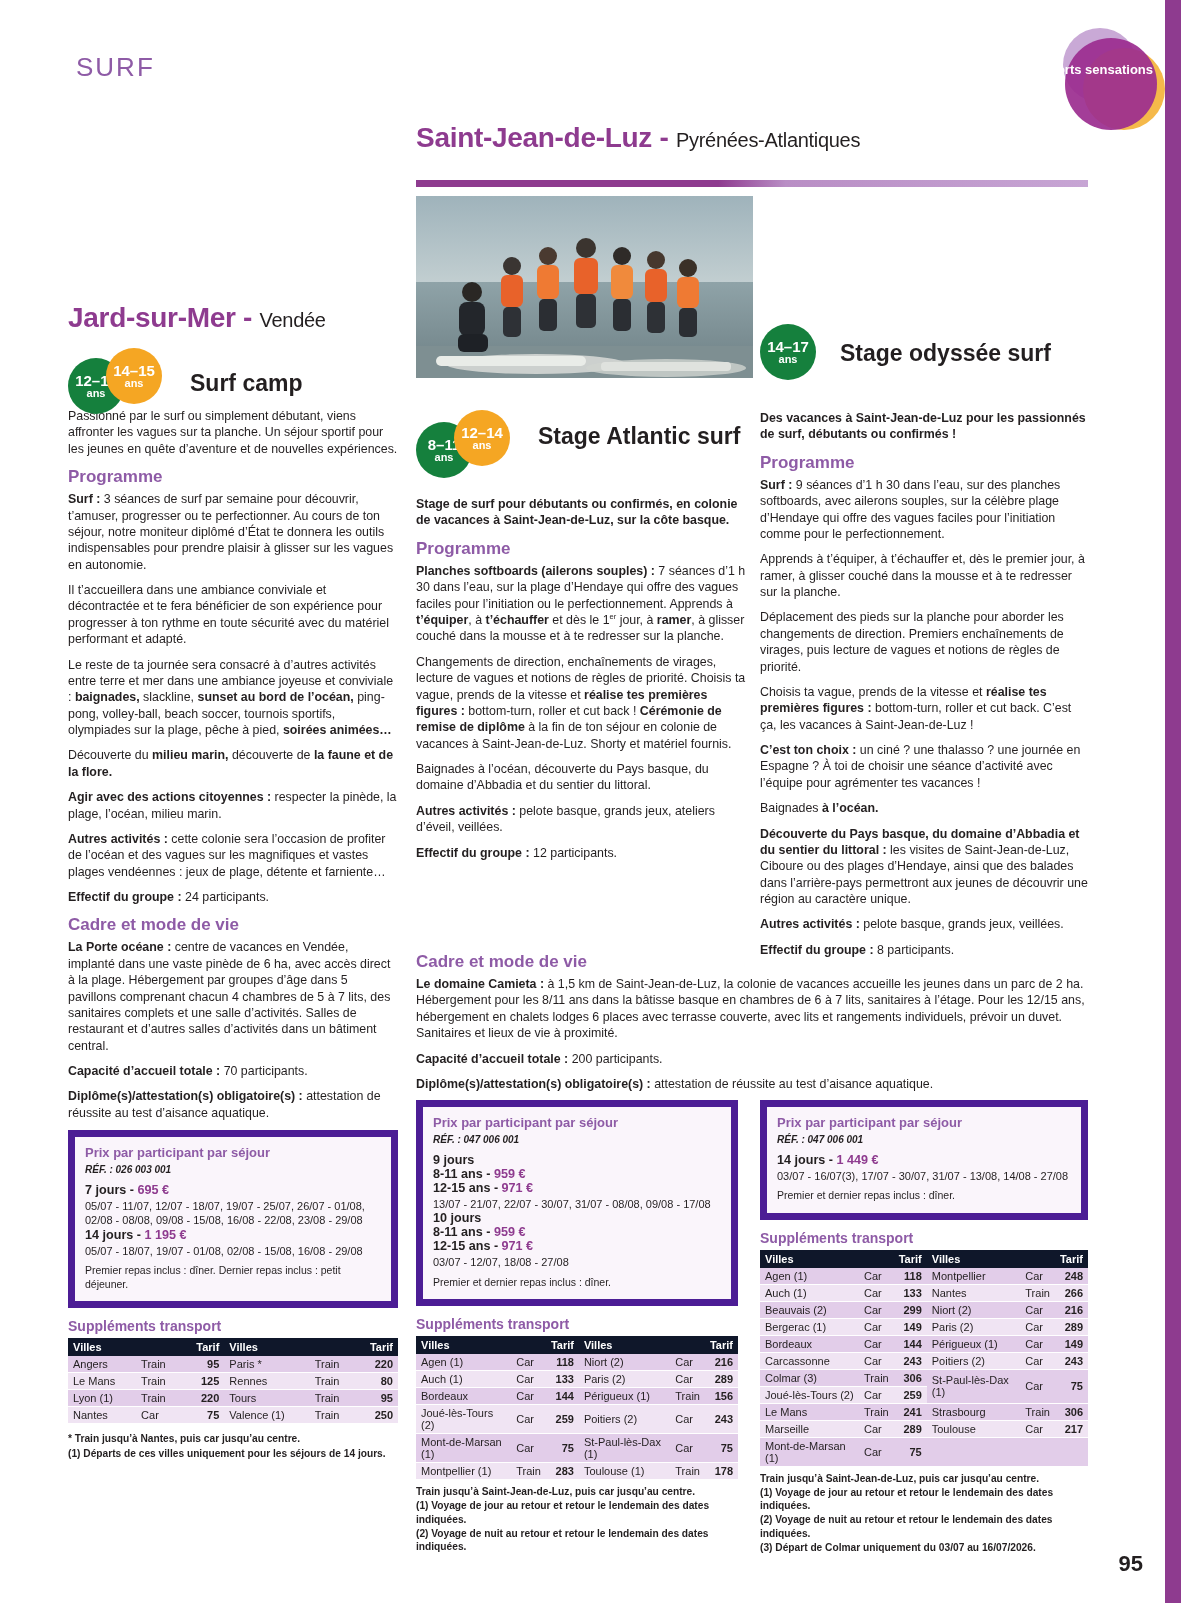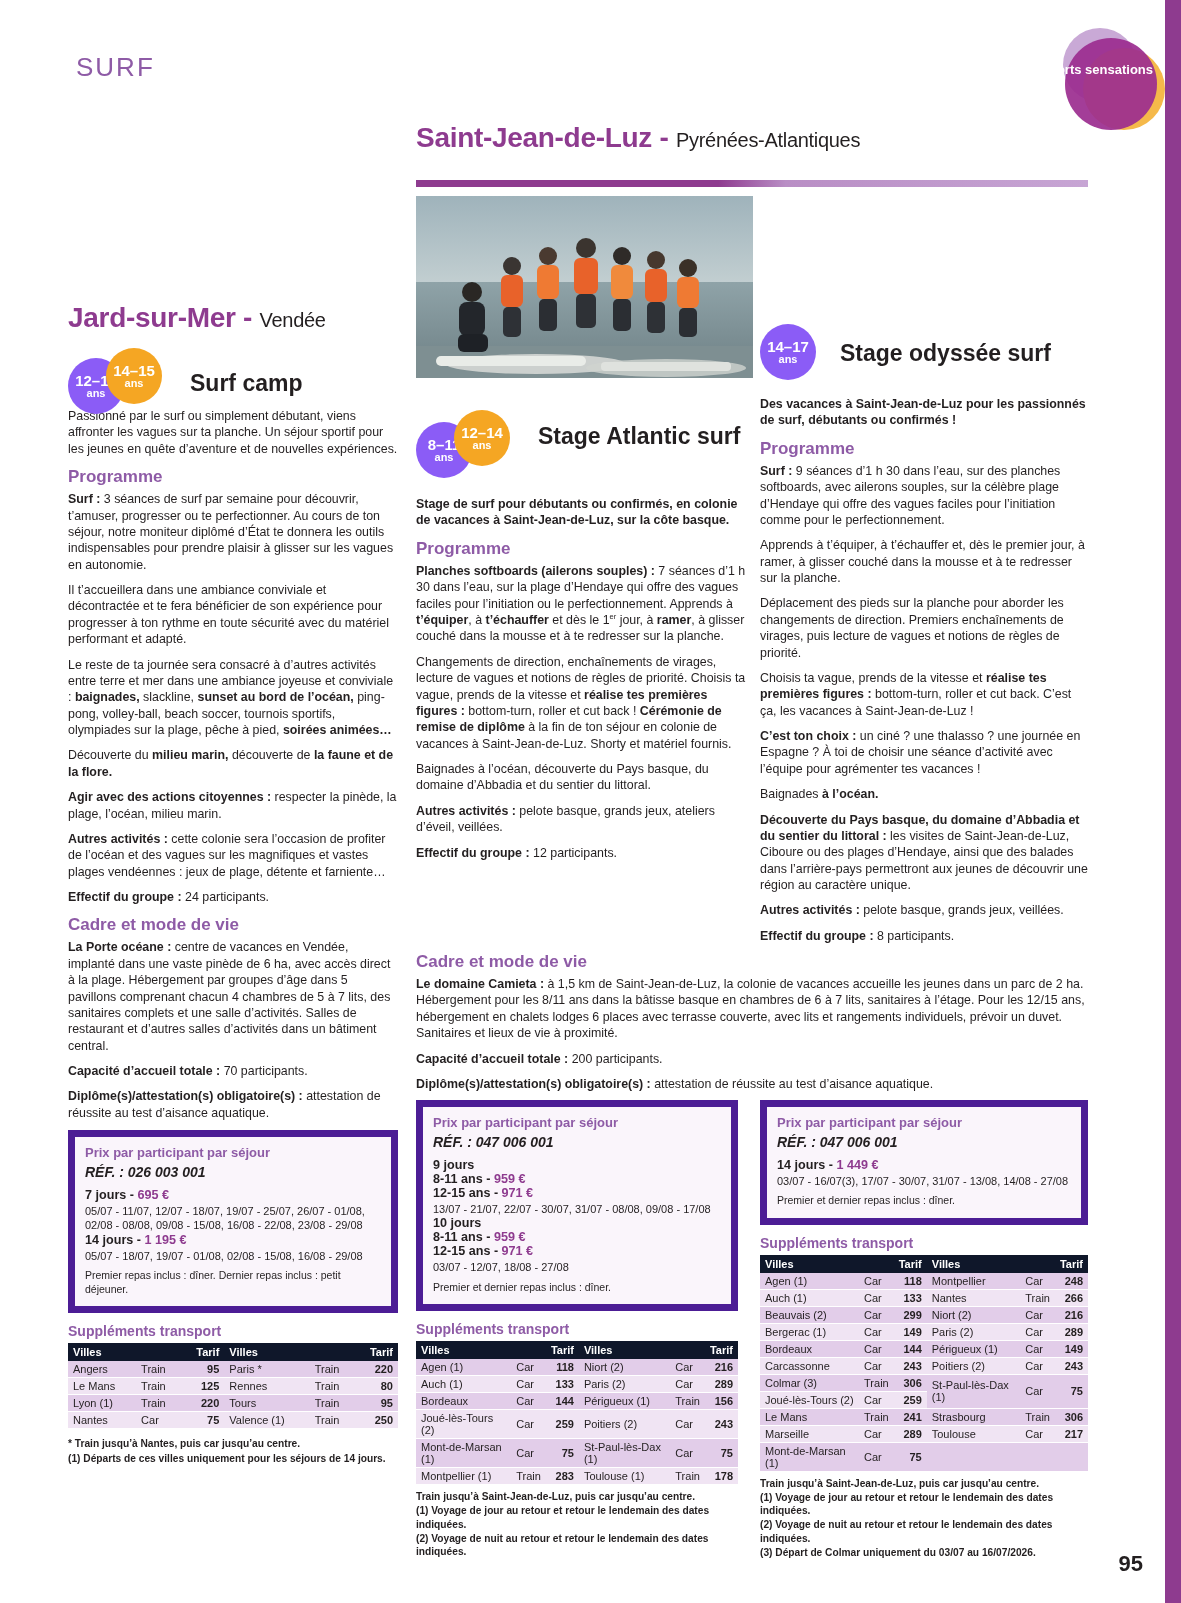--- a/index.html
+++ b/index.html
@@ -62,21 +62,21 @@
 
   
   .bubbles { position: relative; height: 56px; }
   .bubble {
     position: absolute; width: 56px; height: 56px; border-radius: 50%;
     color: #fff; display: flex; flex-direction: column;
     align-items: center; justify-content: center;
     font-size: 15px; font-weight: bold; line-height: 1.0;
   }
   .bubble span.ans { font-size: 11px; font-weight: bold; }
-  .bubble.purple { background: #8b5cf6; }
+  .bubble.purple { background: #15803d; }
   .bubble.orange { background: #f5a623; }
   .bubble-title {
     position: absolute; font-size: 23px; font-weight: bold; color: #231f20;
   }
 
   
   .photo {
     position: absolute; left: 416px; top: 196px; width: 337px; height: 182px;
     overflow: hidden; background: #6e7f86;
   }
@@ -87,21 +87,21 @@
     background: linear-gradient(to right, #8e3b8f 0%, #8e3b8f 45%, #b98ec5 55%, #c7a5d4 100%);
   }
 
   
   .pricebox {
     border: 7px solid #4c1d95; background: #faf5fb; padding: 8px 10px 10px;
   }
   .pricebox h4 {
     margin: 0 0 4px; font-size: 13px; color: #8e5ba6; font-weight: bold;
   }
-  .pricebox .ref { font-size: 14px; font-weight: bold; font-style: italic; margin-bottom: 8px;}
+  .pricebox .ref { font-size: 10px; font-weight: bold; font-style: italic; margin-bottom: 8px;}
   .pricebox .dur { font-size: 12.6px; font-weight: bold; }
   .pricebox .dur .price { color: #8e3b8f; }
   .pricebox .dates { font-size: 11px; line-height: 1.3; margin-top: 2px; }
   .pricebox .note { font-size: 10.5px; margin-top: 6px; line-height: 1.3; }
 
   
   .tbl-title { font-size: 14px; font-weight: bold; color: #8e5ba6; margin: 10px 0 4px; }
   table.transport { border-collapse: collapse; width: 100%; font-size: 11px; }
   table.transport th {
     background: #0f172a; color: #fff; font-size: 11px; font-weight: bold;
@@ -422,21 +422,21 @@
 
   <div class="col" style="left:760px; top:324px; width:330px;">
     <div class="bubbles" style="height:58px;">
       <div class="bubble purple" style="left:0px; top:0px;">
         <div>14–17</div>
         <span class="ans">ans</span>
       </div>
       <div class="bubble-title" style="left:80px; top:16px;">Stage odyssée surf</div>
     </div>
 
-    <p style="margin-top:14px;"><b>Des vacances à Saint-Jean-de-Luz pour les passionnés de surf, débutants ou confirmés !</b></p>
+    <p style="margin-top:28px;"><b>Des vacances à Saint-Jean-de-Luz pour les passionnés de surf, débutants ou confirmés !</b></p>
 
     <div class="h-section">Programme</div>
 
     <p><b>Surf :</b><span> 9 séances d’1 h 30 dans l’eau, sur des planches softboards, avec ailerons souples, sur la célèbre plage d’Hendaye qui offre des vagues faciles pour l’initiation comme pour le perfectionnement.</span></p>
     <p>Apprends à t’équiper, à t’échauffer et, dès le premier jour, à ramer, à glisser couché dans la mousse et à te redresser sur la planche.</p>
     <p>Déplacement des pieds sur la planche pour aborder les changements de direction. Premiers enchaînements de virages, puis lecture de vagues et notions de règles de priorité.</p>
     <p><span>Choisis ta vague, prends de la vitesse et </span><b>réalise tes premières figures :</b><span> bottom-turn, roller et cut back. C’est ça, les vacances à Saint-Jean-de-Luz !</span></p>
     <p><b>C’est ton choix :</b><span> un ciné ? une thalasso ? une journée en Espagne ? À toi de choisir une séance d’activité avec l’équipe pour agrémenter tes vacances !</span></p>
     <p><span>Baignades </span><b>à l’océan.</b></p>
     <p><b>Découverte du Pays basque, du domaine d’Abbadia et du sentier du littoral :</b><span> les visites de Saint-Jean-de-Luz, Ciboure ou des plages d’Hendaye, ainsi que des balades dans l’arrière-pays permettront aux jeunes de découvrir une région au caractère unique.</span></p>

